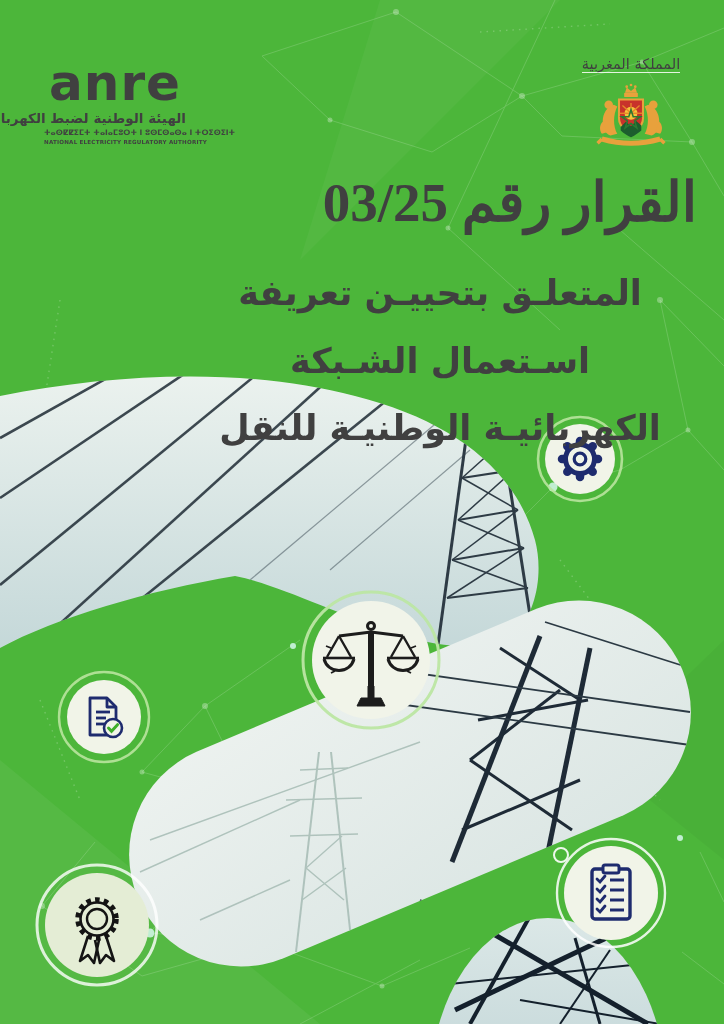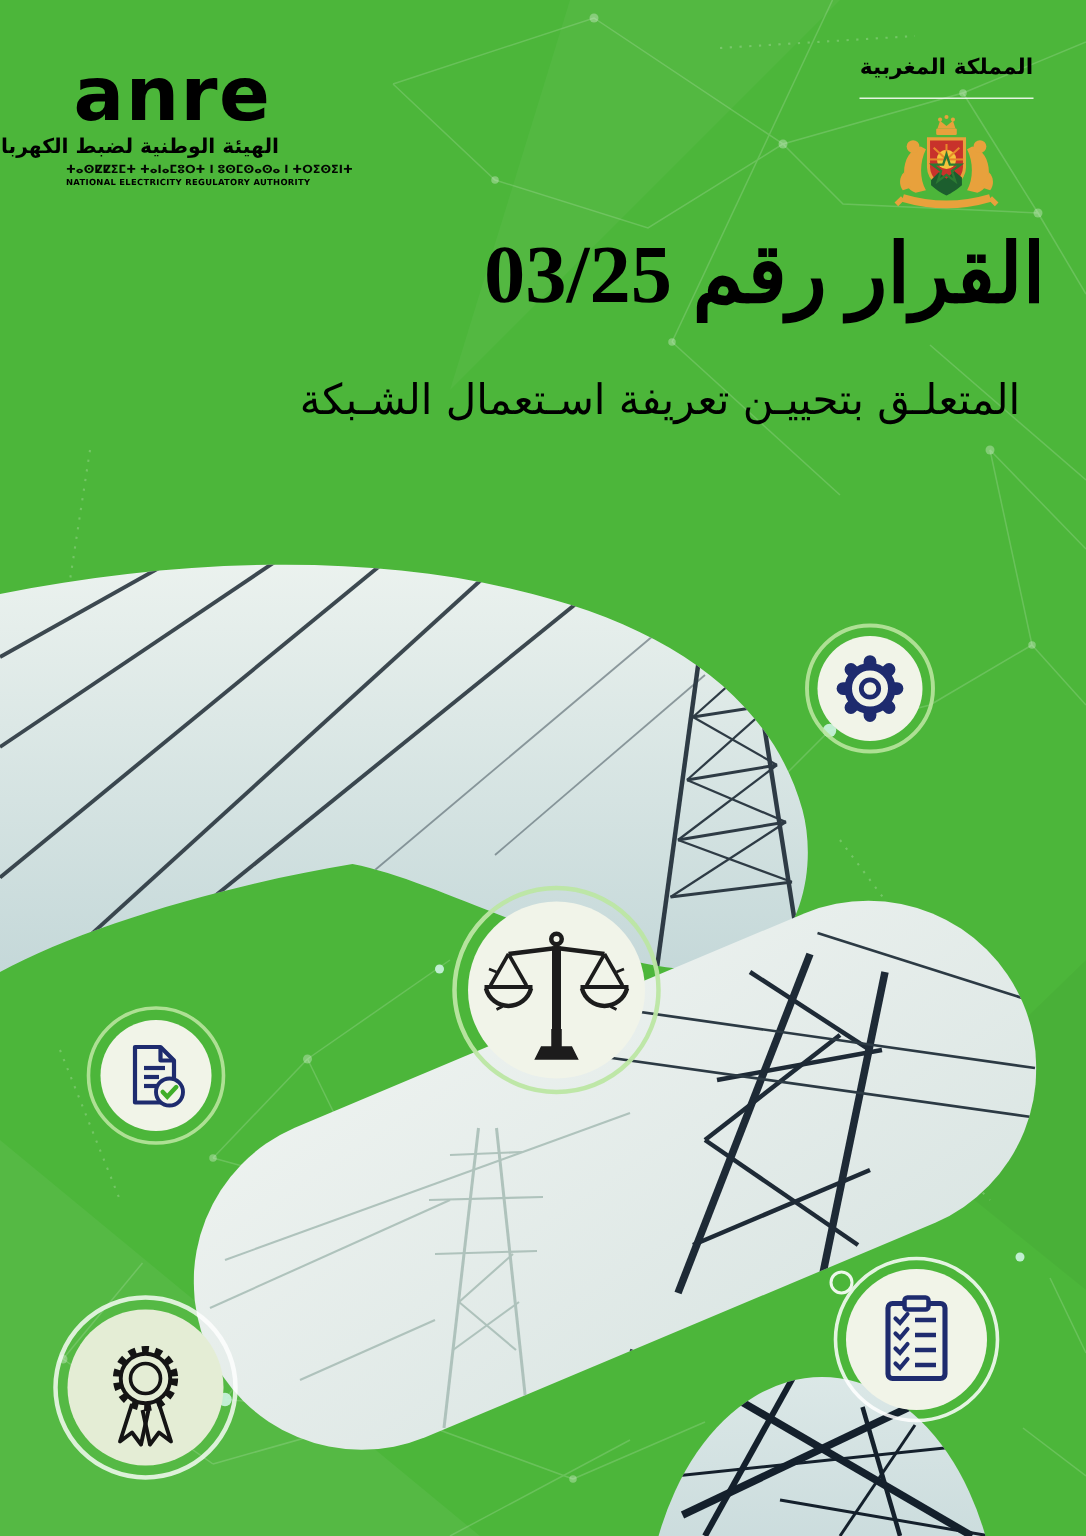--- a/index.html
+++ b/index.html
@@ -1,30 +1,30 @@
 <!DOCTYPE html>
 <html><head>
 <meta charset="utf-8">
 <style>
   html,body{margin:0;padding:0;background:#333;}
   .page{position:relative;width:724px;height:1024px;overflow:hidden;background:#4cb63a;
         font-family:"DejaVu Sans",sans-serif;}
   .bg{position:absolute;left:0;top:0;width:724px;height:1024px;}
-  .txt{color:#000000;position:absolute;}
+  .txt{color:#404040;position:absolute;margin-top:20px;}
   .logo{left:44px;top:40px;width:142px;text-align:center;}
   .logo-word{font-size:50px;font-weight:700;letter-spacing:1px;line-height:.92;text-align:center;}
   .logo-ar{font-size:13.5px;font-weight:700;margin-top:4px;white-space:nowrap;}
   .logo-tif{font-size:7.5px;margin-top:2px;opacity:.95;white-space:nowrap;font-weight:bold;}
   .logo-en{font-size:5.6px;font-weight:700;letter-spacing:.2px;margin-top:2px;white-space:nowrap;}
   .kingdom{top:34px;right:26px;width:134px;text-align:center;}
-  .kingdom-title{font-size:14.5px;font-weight:700;border-bottom:1px solid rgba(255,255,255,.85);
-                 display:inline-block;padding-bottom:12px;}
+  .kingdom-title{font-size:14.5px;font-weight:400;border-bottom:1px solid rgba(255,255,255,.85);
+                 display:inline-block;padding-bottom:0;}
   .arms{margin-top:6px;}
   .title{top:150px;right:27px;font-size:55px;font-weight:700;line-height:1.2;white-space:nowrap;font-family:Liberation Serif, serif;}
-  .subtitle{top:240px;right:27px;width:514px;font-size:28px;font-weight:400;text-align:center;line-height:1.93;}
+  .subtitle{top:240px;right:27px;width:514px;font-size:35px;font-weight:700;text-align:center;line-height:1.93;}
 </style>
 </head>
 <body>
 
 <div class="page">
 
   <svg class="bg" viewBox="0 0 724 1024" xmlns="http://www.w3.org/2000/svg">
     <defs>
       <linearGradient id="skyA" x1="0" y1="0" x2="0" y2="1">
         <stop offset="0" stop-color="#eef4f0"></stop>
@@ -347,15 +347,16 @@
 
         <path d="M16,70 Q50,80 84,70" fill="none" stroke="#e8a13c" stroke-width="6"></path>
         <path d="M16,70 l-5,5 M84,70 l5,5" stroke="#e8a13c" stroke-width="4"></path>
       </svg>
     </div>
   </div>
 
   <div class="txt title" dir="rtl">القرار رقم 03/25</div>
   <div class="txt subtitle" dir="rtl">
     <div>المتعلـق بتحييـن تعريفة اسـتعمال الشـبكة</div>
+    <div>الكهربائيـة الوطنيـة للنقل</div>
   </div>
 
 </div>
 
 </body></html>

